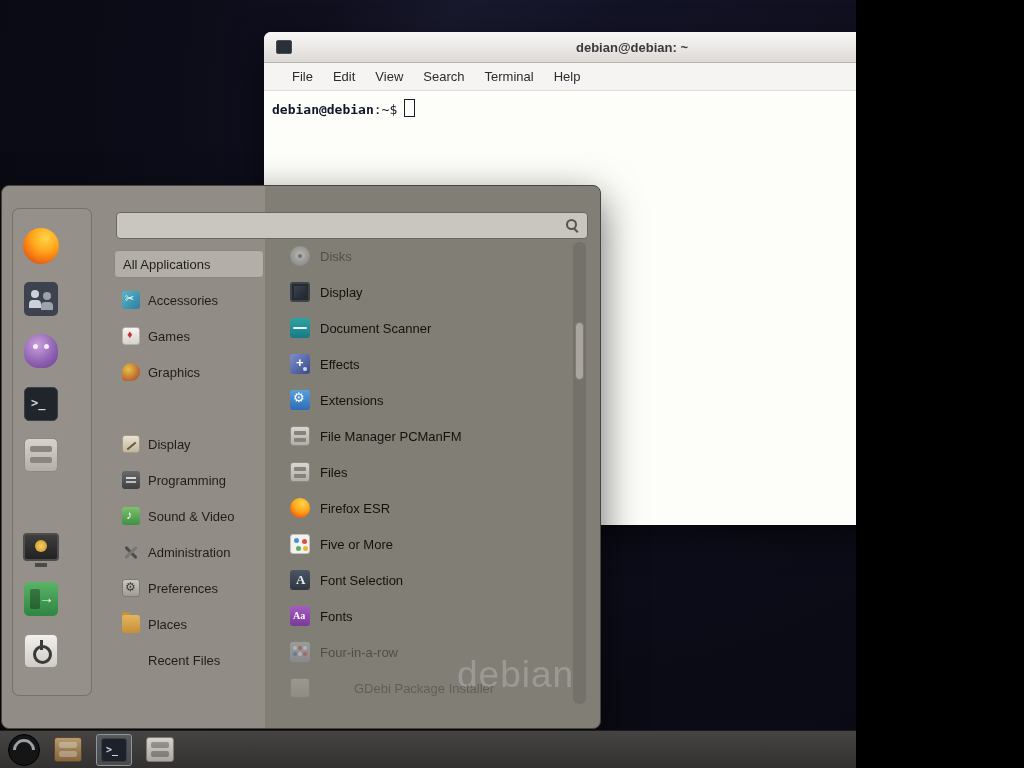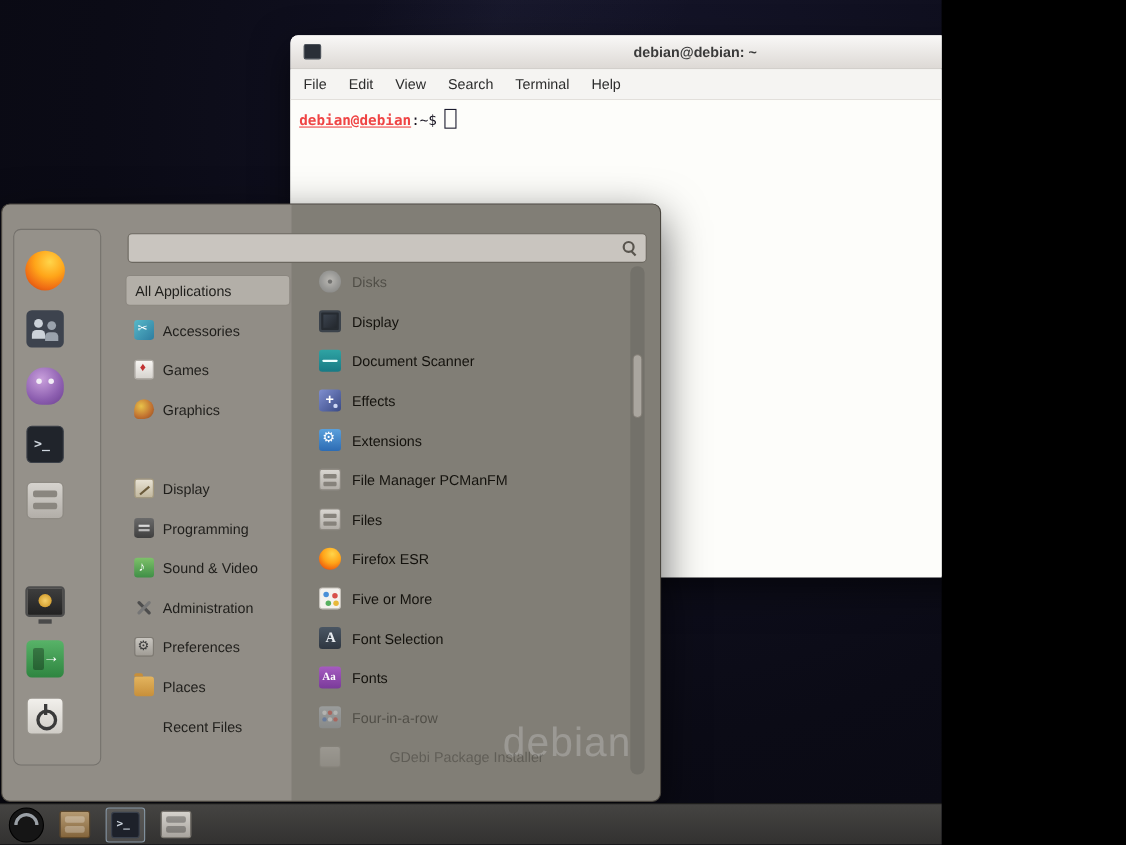--- a/index.html
+++ b/index.html
@@ -13,25 +13,25 @@
     border-radius:7px 7px 0 0;box-shadow:0 12px 34px rgba(0,0,0,0.55);background:#fdfdfa;}
   .titlebar{position:relative;height:30px;border-radius:7px 7px 0 0;
     background:linear-gradient(#f9f8f7,#ddd9d5);border-bottom:1px solid #b9b5b0;
     display:flex;align-items:center;padding:0 12px;}
   .tb-icon{width:14px;height:12px;border-radius:2px;background:#2a2f38;border:1px solid #4a5058;}
   .tb-title{position:absolute;left:0;right:0;text-align:center;font-size:13px;font-weight:bold;color:#3a3a3a;}
   .tb-controls{margin-left:auto;display:flex;gap:20px;z-index:2;}
   .tb-btn{font-size:12px;color:#333;line-height:1;cursor:default;width:14px;text-align:center;}
   .tb-btn.maxi{font-size:9px;}
   .menubar{height:27px;background:#f5f4f2;border-bottom:1px solid #e2dfdb;
-    display:flex;align-items:center;padding-left:2px;}
+    display:flex;align-items:center;padding-left:18px;}
   .mi{font-size:13px;color:#2c2c2c;padding:0 10px;}
   .t-content{position:relative;height:434px;background:#fdfdfa;
     font-family:"DejaVu Sans Mono",monospace;font-size:13px;padding:8px 8px;box-sizing:border-box;}
-  .p-user{color:#ef4444;font-weight:bold;text-decoration:underline;}
+  .p-user{color:#0f172a;font-weight:bold;}
   .p-path{color:#171421;}
   .cursor{display:inline-block;width:9px;height:16px;border:1.5px solid #1c1c2e;margin-left:7px;vertical-align:-3px;}
   .t-scroll{position:absolute;right:0;top:0;bottom:0;width:11px;background:#eceae6;border-left:1px solid #d8d5d0;}
   .t-thumb{position:absolute;left:2px;right:2px;top:2px;bottom:4px;background:#cfcbc6;border-radius:4px;}
   
   .menu{position:absolute;left:1px;top:185px;width:598px;height:542px;z-index:30;
     background:#918d86;border:1px solid #49453e;border-radius:8px;
     box-shadow:0 14px 40px rgba(0,0,0,0.6);overflow:hidden;}
   .apps-bg{position:absolute;left:263px;top:0;width:335px;height:542px;background:rgba(52,47,40,0.16);}
   .watermark{position:absolute;left:455px;top:468px;font-size:37px;font-weight:500;

